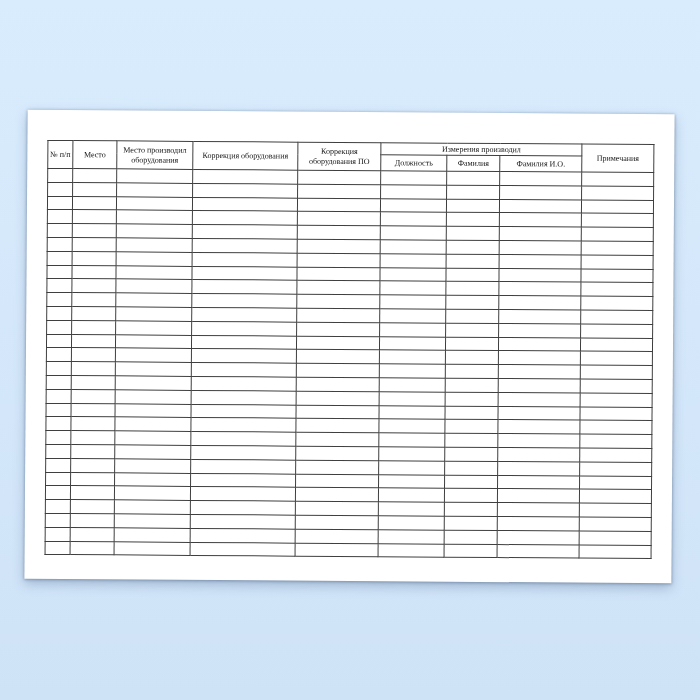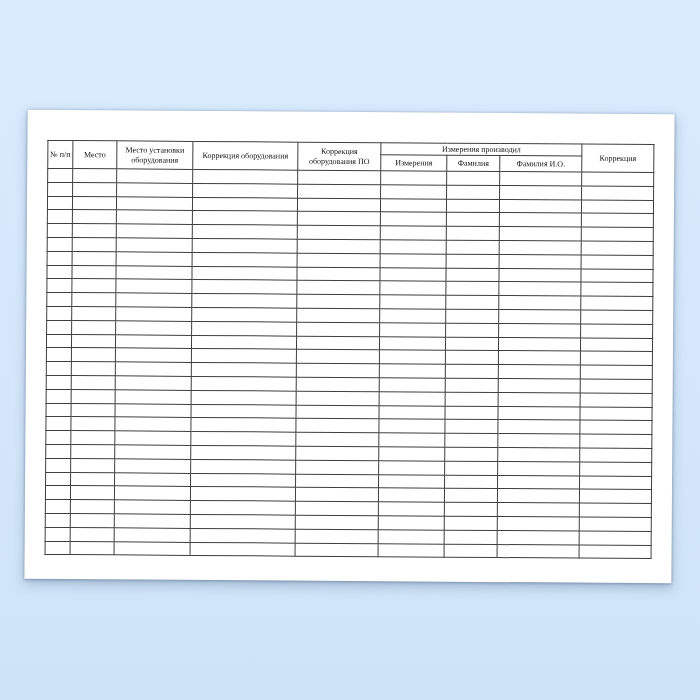--- a/index.html
+++ b/index.html
@@ -81,28 +81,28 @@
           <col class="c-soft">
           <col class="c-pos">
         <col class="c-sign">
           <col class="c-name">
           <col class="c-notes">
       </colgroup>
       <thead>
         <tr class="group-row">
           <th rowspan="2" class="tight">№ п/п</th>
           <th rowspan="2">Место</th>
-          <th rowspan="2">Место установки оборудования</th>
+          <th rowspan="2">Место производил оборудования</th>
           <th rowspan="2">Коррекция оборудования</th>
           <th rowspan="2">Коррекция оборудования ПО</th>
           <th colspan="3">Измерения производил</th>
-          <th rowspan="2">Коррекция</th>
+          <th rowspan="2">Примечания</th>
         </tr>
         <tr class="sub-row">
-          <th>Измерения</th>
+          <th>Должность</th>
           <th>Фамилия</th>
           <th>Фамилия И.О.</th>
         </tr>
       </thead>
       <tbody id="journal-body">
           <tr>
             <td></td>
             <td></td>
             <td></td>
             <td></td>

